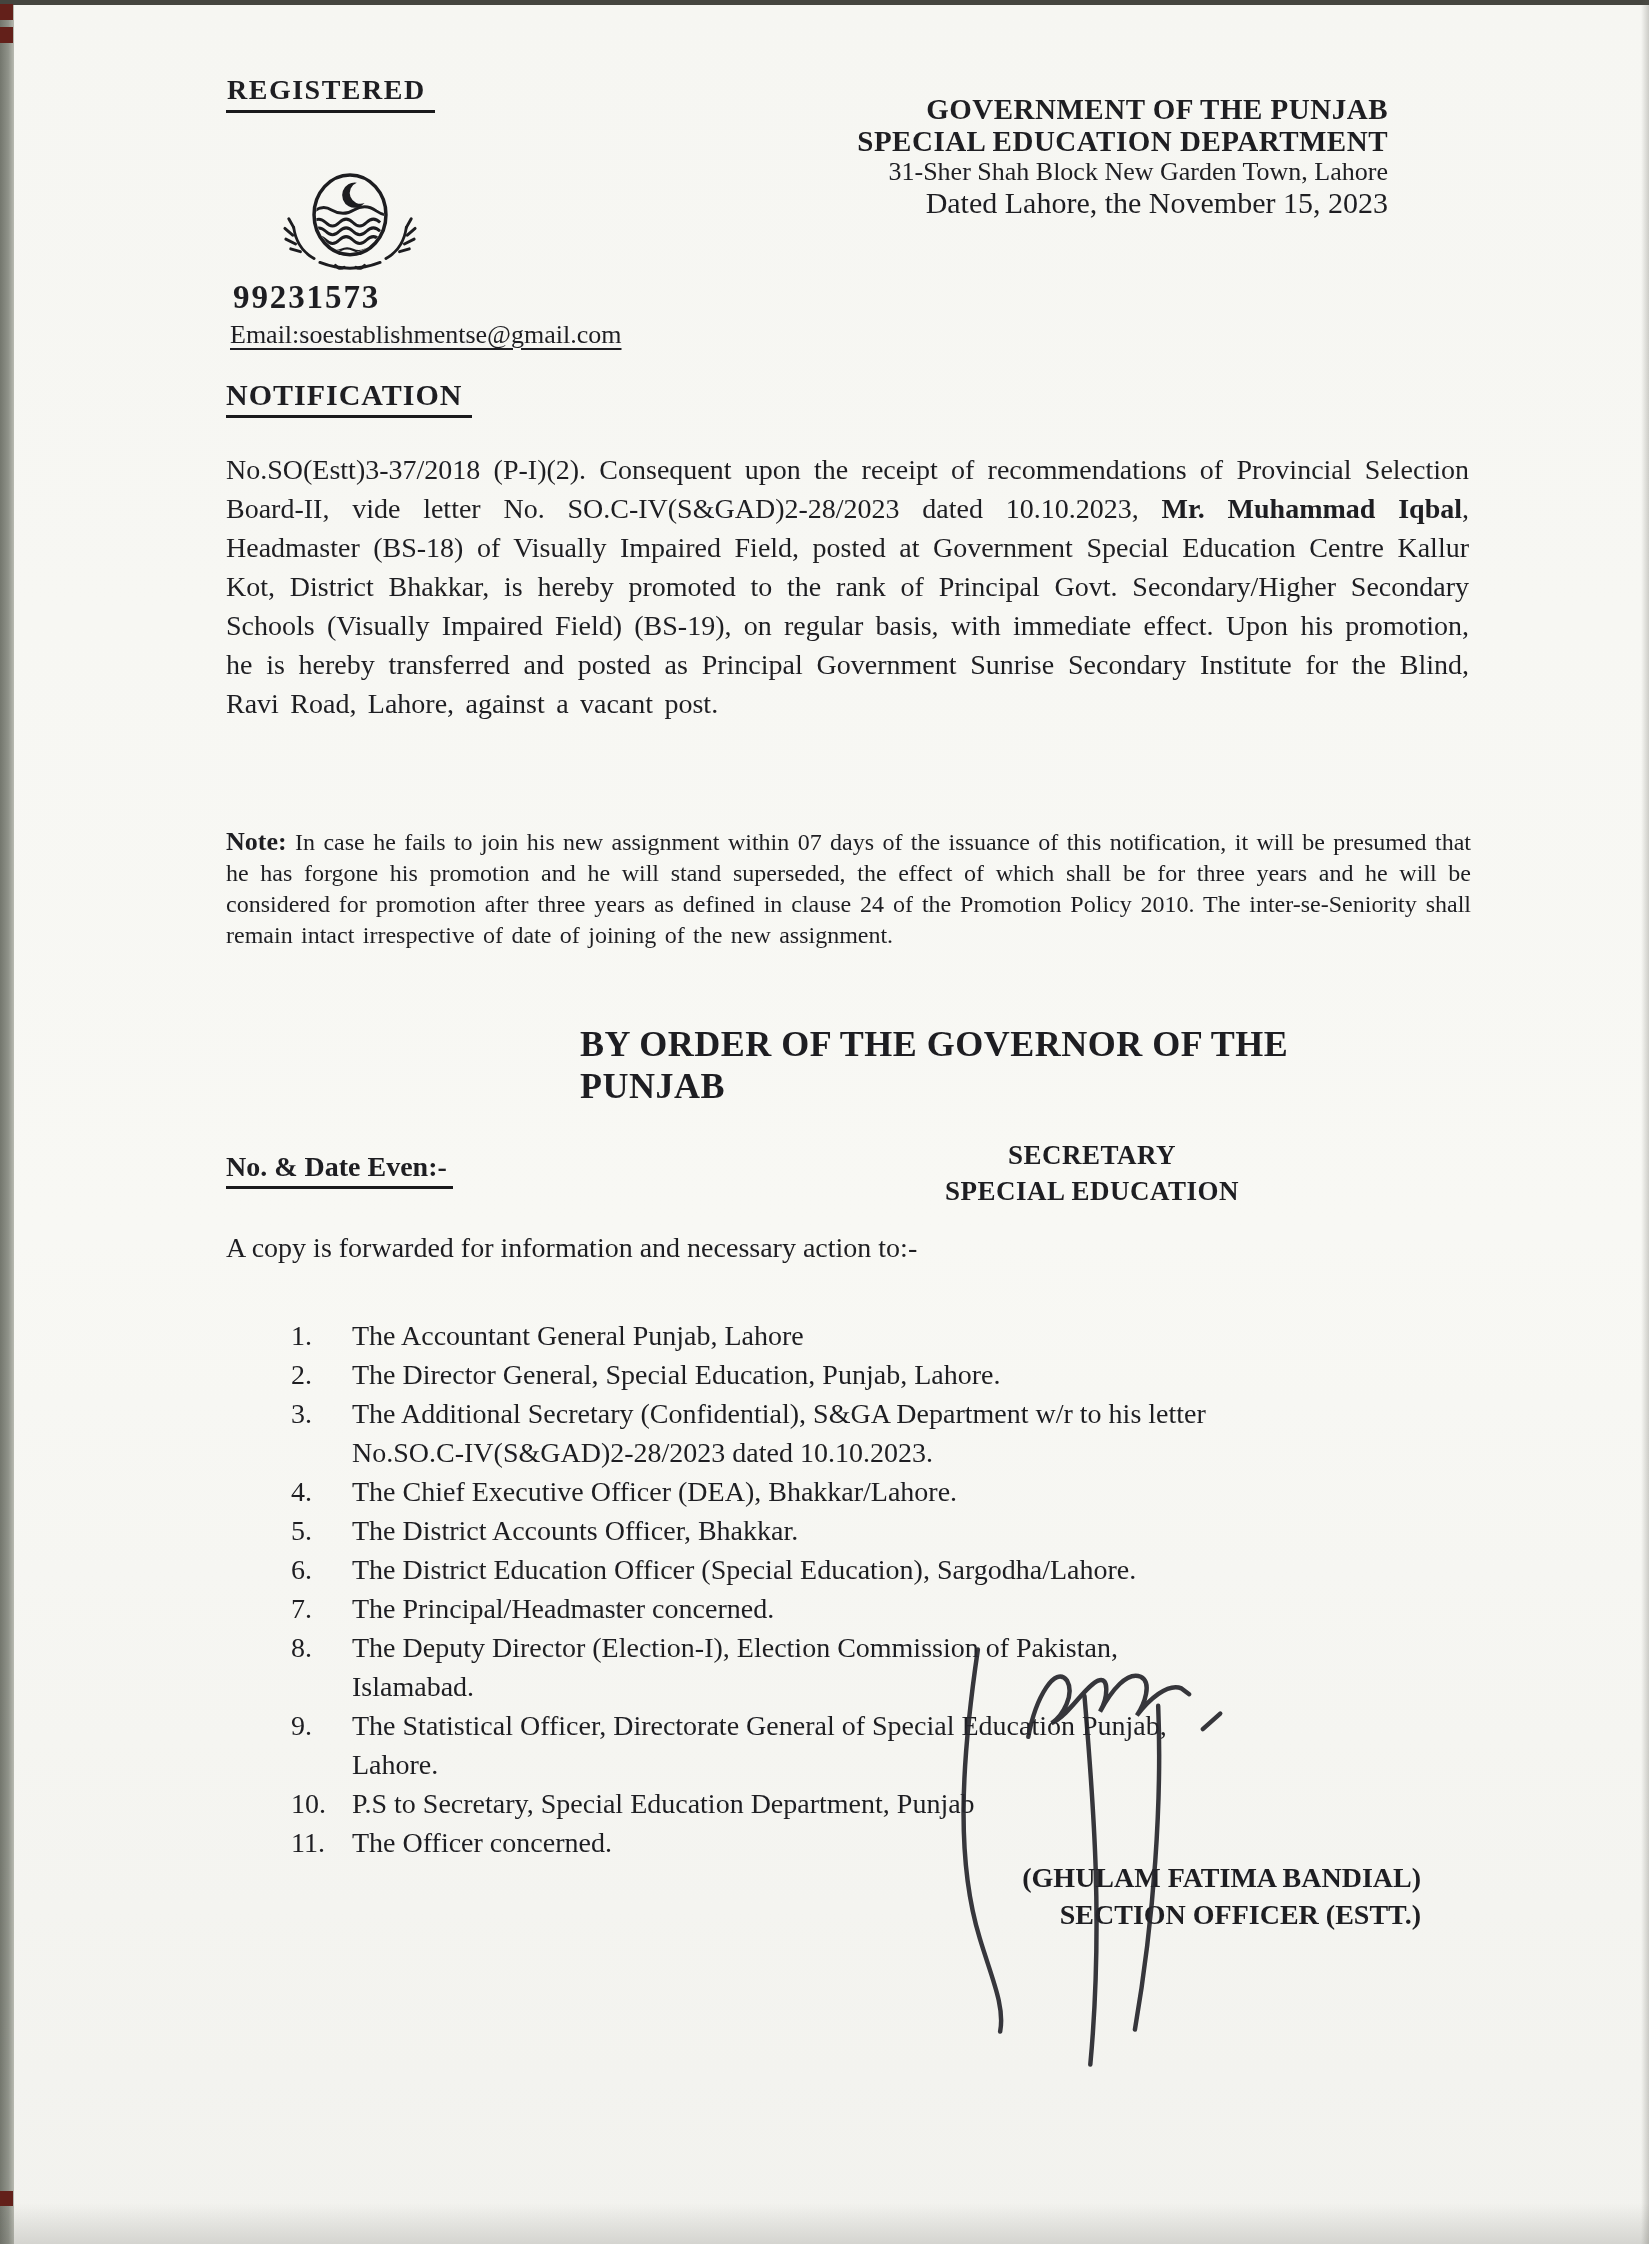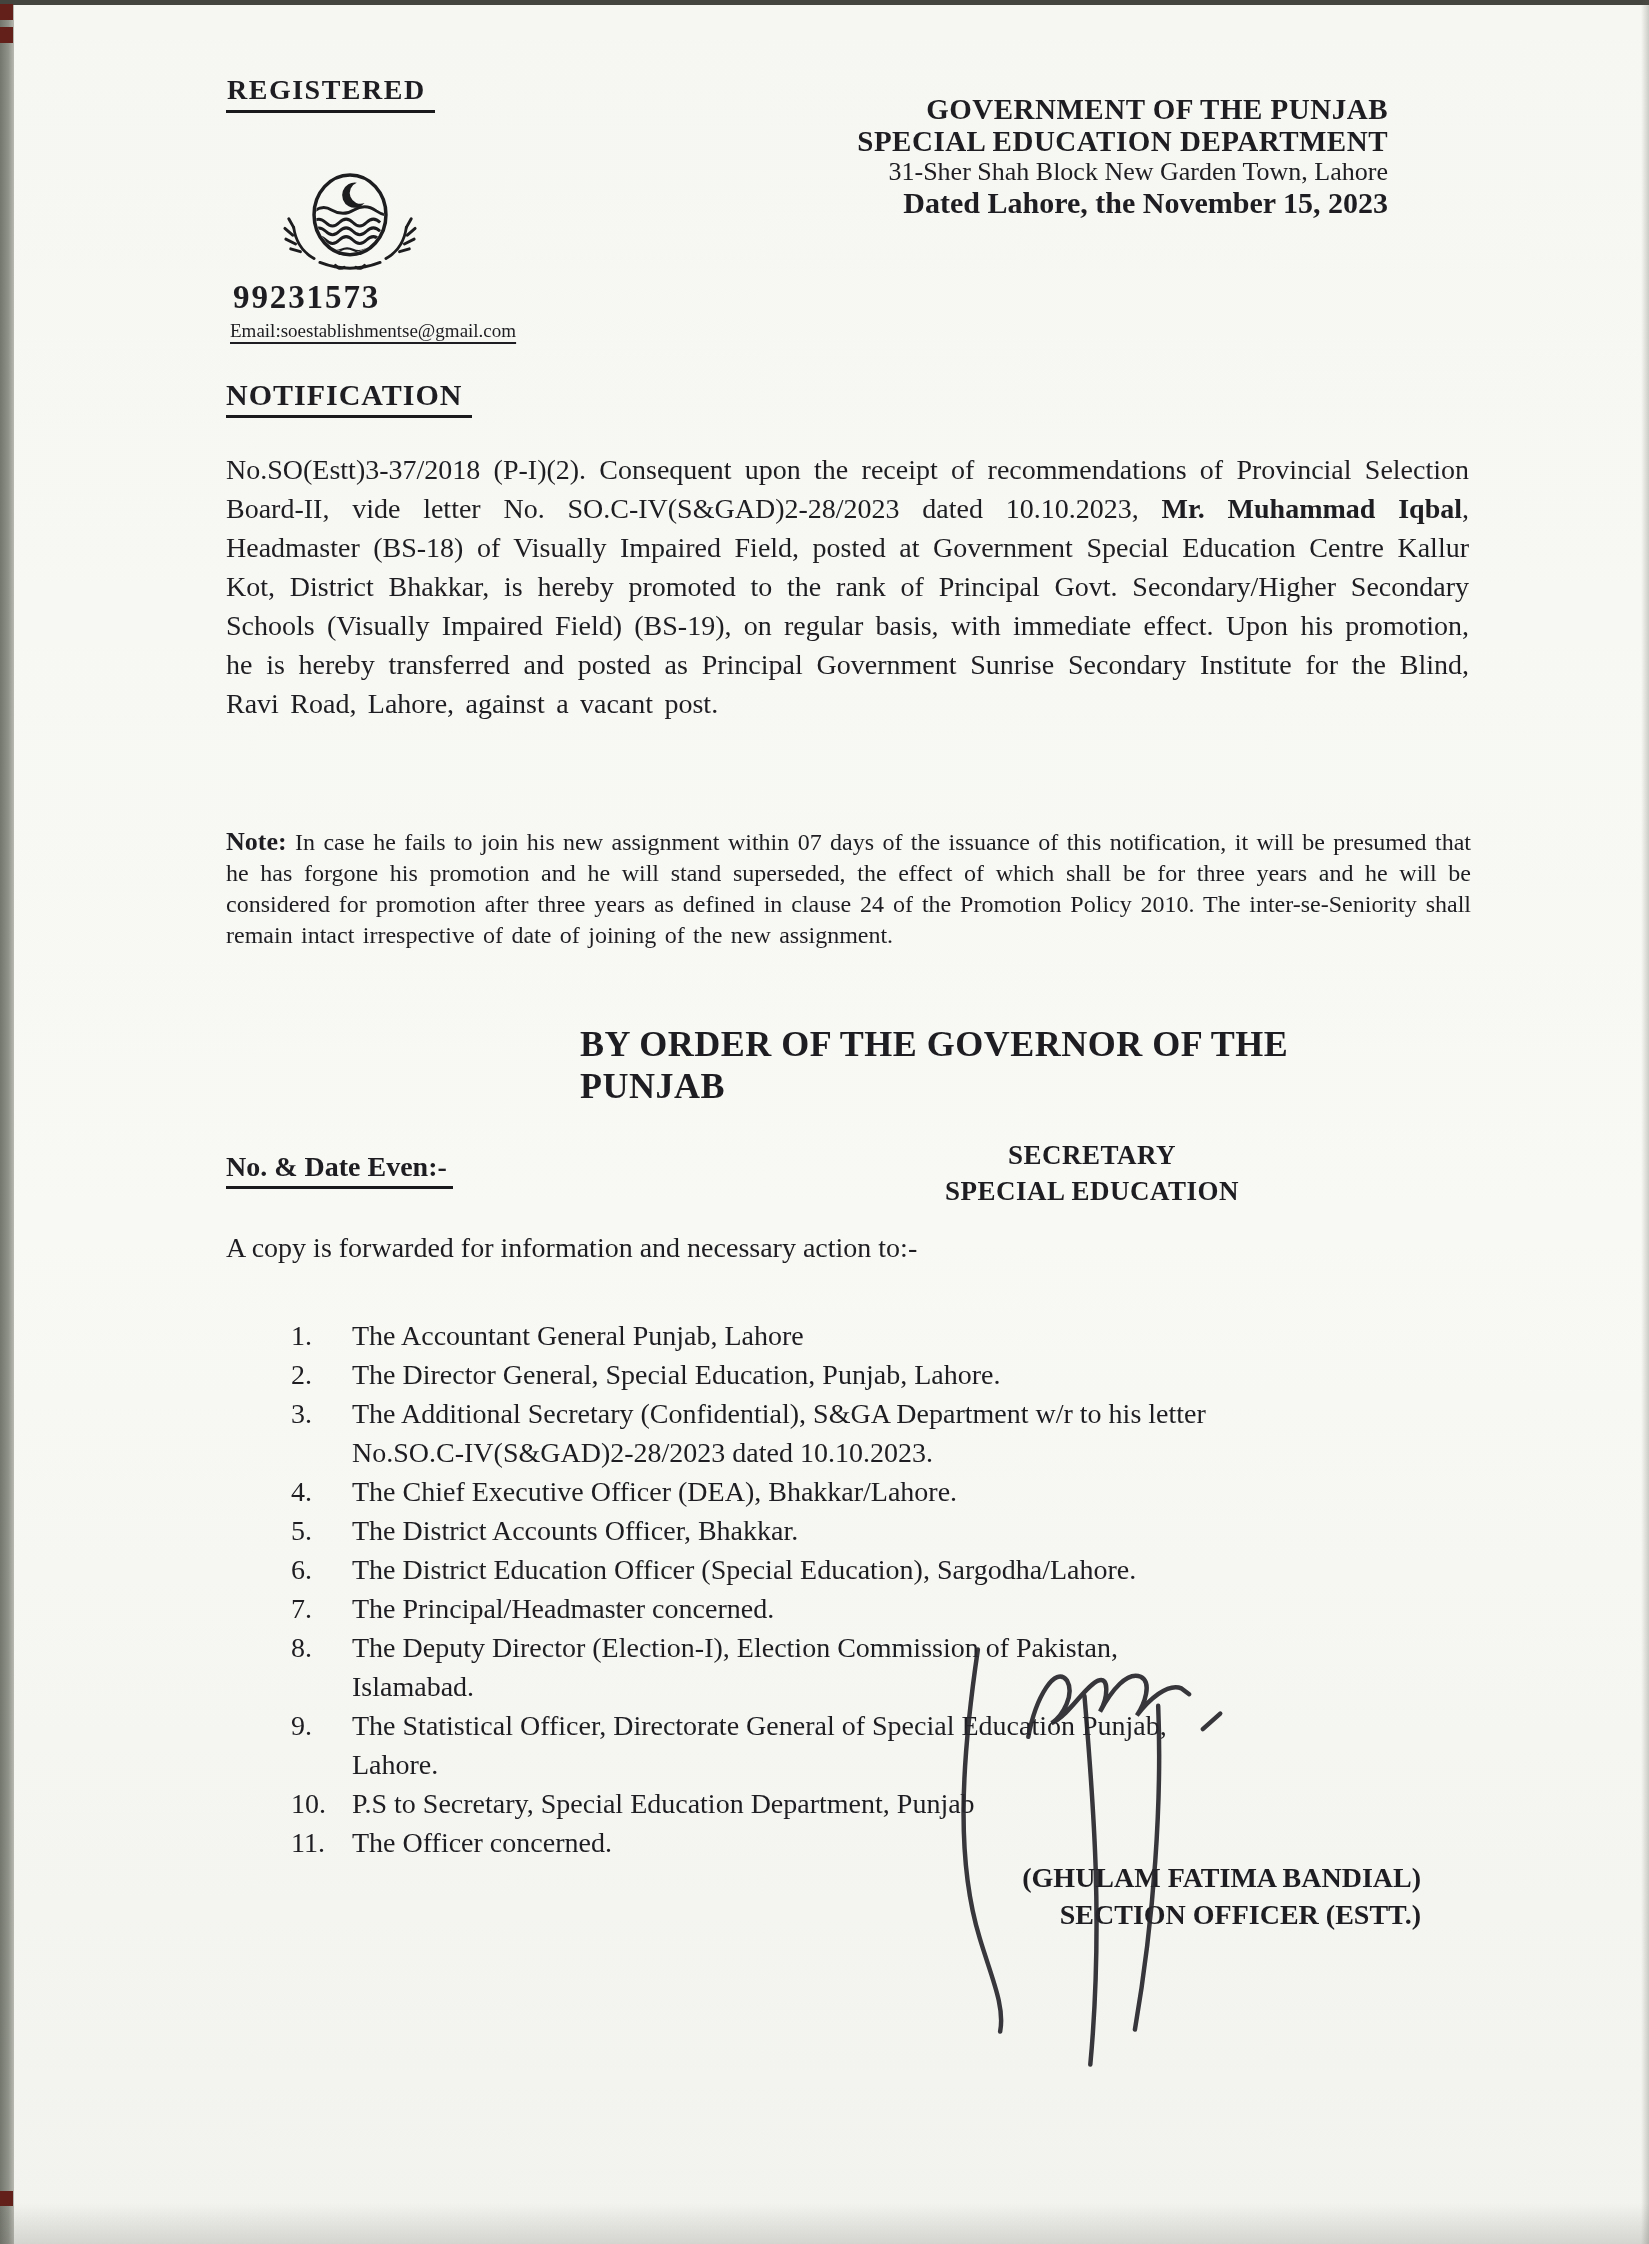--- a/index.html
+++ b/index.html
@@ -20,26 +20,26 @@
   .bottom-shade { left:0; bottom:0; width:100%; height:41px;
     background:linear-gradient(180deg, rgba(0,0,0,0), rgba(95,95,88,.20)); }
 
   .registered { left:226px; top:74px; font-size:28px; font-weight:bold;
     letter-spacing:1.5px; border-bottom:3.9px solid #1a1a1c; padding:0 9.7px 3.9px 1px; }
 
   .letterhead { left:767px; top:93px; width:621px; text-align:right; }
   .lh1 { font-size:29px; font-weight:bold; line-height:32px; letter-spacing:0.5px; }
   .lh2 { font-size:29px; font-weight:bold; line-height:32px; letter-spacing:0.5px; }
   .lh-address { font-size:26px; line-height:30px; }
-  .lh-date { font-size:30px; line-height:32px;font-weight:bold; }
+  .lh-date { font-size:30px; line-height:32px; }
 
   .emblem { left:281px; top:171px; width:138px; height:107px; }
 
   .phone { left:233px; top:279px; font-size:33px; font-weight:bold; letter-spacing:1.9px; }
-  .email { left:230px; top:320px; font-size:19px; text-decoration:underline;
+  .email { left:230px; top:320px; font-size:26px; text-decoration:underline;
     text-decoration-thickness:1.9px; text-underline-offset:4.9px; }
 
   .notif-heading { left:226px; top:378px; font-size:30px; font-weight:bold;
     letter-spacing:1px; border-bottom:3.9px solid #1a1a1c; padding:0 9.7px 2.9px 0; }
 
   .body-para { left:226px; top:450px; width:1243px; font-size:28px; line-height:39px;
     text-align:justify; word-spacing:4.4px; }
   .body-bold { font-weight:bold; }
 
   .note-para { left:226px; top:826px; width:1245px; font-size:24px; line-height:31px;

